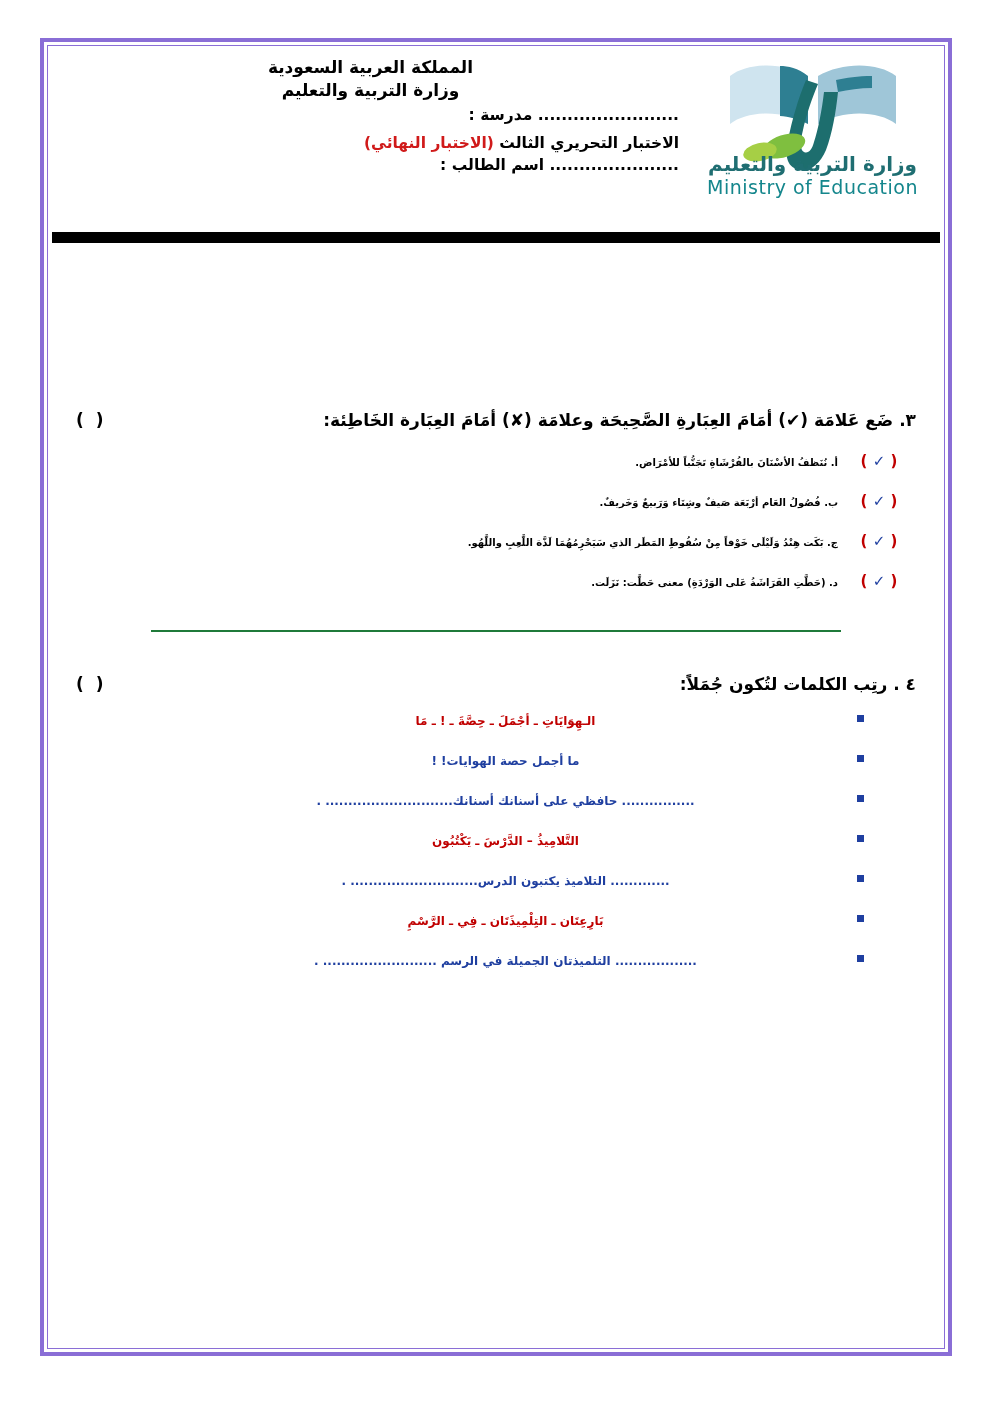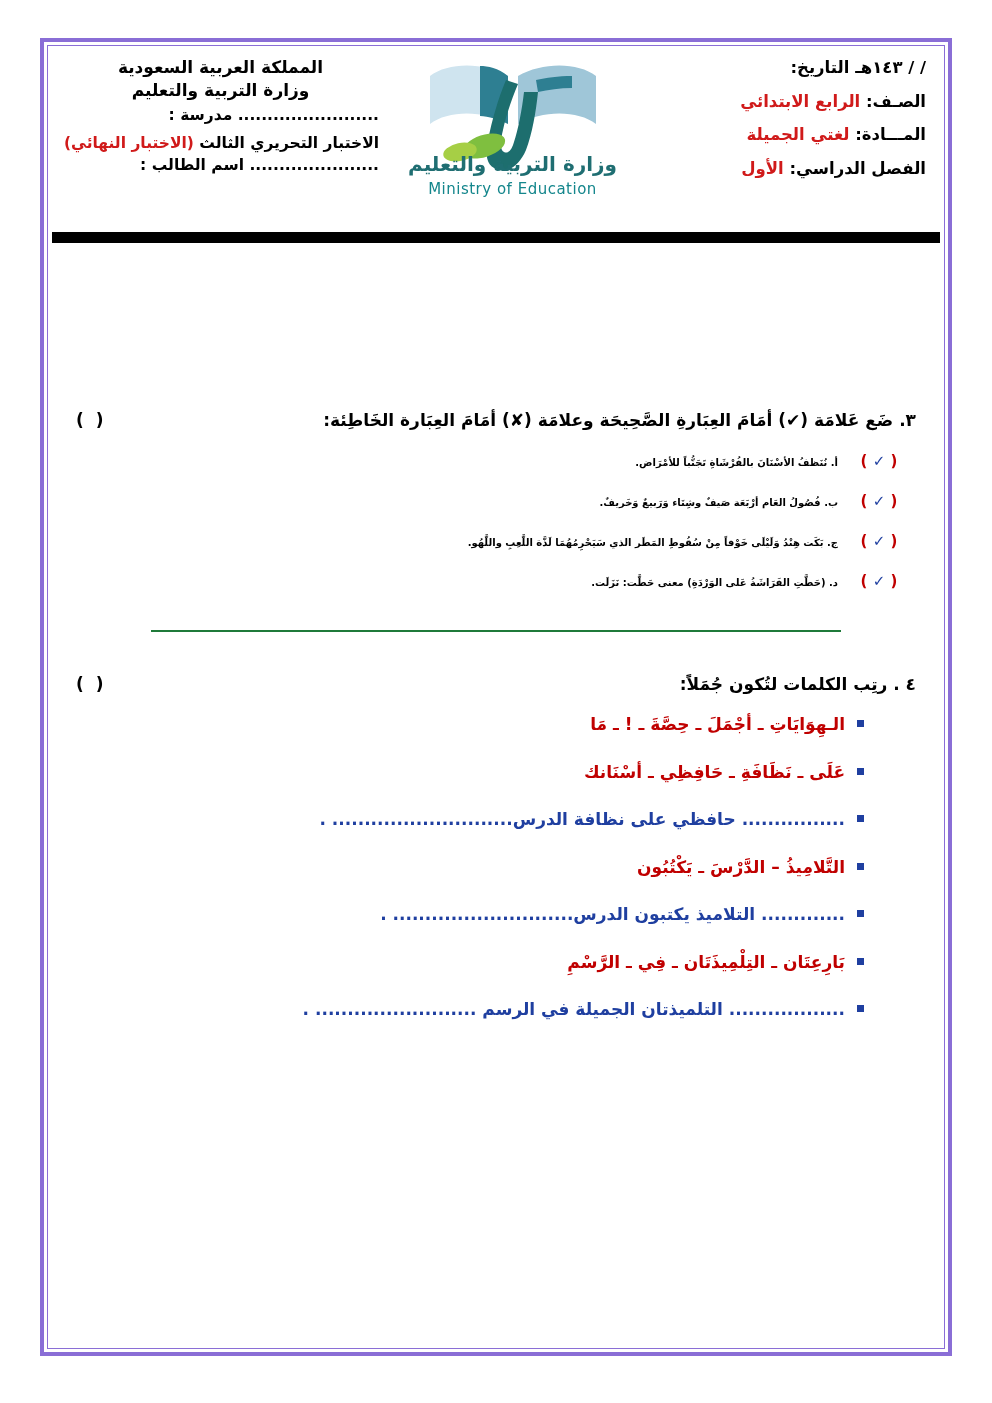--- a/index.html
+++ b/index.html
@@ -126,21 +126,21 @@
     font-size: 20px;
     font-weight: bold;
     color: #1f6e72;
     letter-spacing: 1px;
   }
   .logo-en {
     position: absolute;
     left: 0; right: 0;
     bottom: 6px;
     text-align: center;
-    font-size: 15px;
+    font-size: 19px;
     color: #14868c;
     letter-spacing: 0.5px;
     direction: ltr;
   }
 
   
   .black-bar {
     position: absolute;
     left: 52px;
     top: 232px;
@@ -236,58 +236,41 @@
     width: 7px;
     height: 7px;
     background: #1f3fa0;
     flex: 0 0 auto;
     margin-left: 12px;
     margin-right: 52px;
     position: relative;
     top: -3px;
   }
   .bullet-txt {
-    font-size: 17px;
+    font-size: 12px;
     font-weight: bold;
     line-height: 1.5;
     flex: 1;
+    text-align: center;
     padding-left: 90px;
   }
   .c-red { color: #c00000; }
   .c-blue { color: #1f3fa0; }
 </style>
 </head>
 <body>
 
 <div class="page">
 
   <div class="frame">
     <div class="frame-inner"></div>
   </div>
 
   <div class="header">
 
-    <div class="header-col hdr-right">
-      <div class="hdr-line">
-        <span>/     /     ١٤٣هـ</span>
-        <span>التاريخ:</span>
-      </div>
-      <div class="hdr-line">
-        <span>الصـف:</span>
-        <span class="val-red">الرابع الابتدائي</span>
-      </div>
-      <div class="hdr-line">
-        <span>المـــادة:</span>
-        <span class="val-red">لغتي الجميلة</span>
-      </div>
-      <div class="hdr-line">
-        <span>الفصل الدراسي:</span>
-        <span class="val-red">الأول</span>
-      </div>
-    </div>
 
     <div class="header-col hdr-logo">
       <div class="logo-wrap">
         <svg class="logo-svg" width="250" height="120" viewBox="0 0 250 120">
           <path d="M42 22 C60 8 96 8 120 22 L120 70 C96 56 60 56 42 70 Z" fill="#cfe4ef"></path>
           <path d="M208 22 C190 8 154 8 130 22 L130 70 C154 56 190 56 208 70 Z" fill="#9fc6d8"></path>
           <path d="M120 22 C110 14 100 12 92 12 L92 62 C100 62 112 66 120 70 Z" fill="#2e7f92"></path>
           <path d="M118 26 C110 45 104 66 100 86 C96 104 100 114 112 116 C122 118 132 110 138 96 C144 80 148 58 150 38 L136 38 C134 56 130 76 126 88 C124 96 120 100 116 98 C112 96 112 88 115 76 C118 62 124 44 130 30 Z" fill="#1d6e6e"></path>
           <path d="M150 38 C160 36 172 34 184 34 L184 22 C170 22 158 24 148 26 Z" fill="#2e7f92"></path>
           <ellipse cx="96" cy="92" rx="22" ry="11" fill="#7fbf3f" transform="rotate(-18 96 92)"></ellipse>
@@ -372,25 +355,25 @@
         <div class="mark-box">(          )</div>
       </div>
 
       <ul class="bullet-list">
         <li class="bullet-item">
           <span class="bullet-sq"></span>
           <span class="bullet-txt c-red">الـهِوَايَاتِ ـ أجْمَلَ ـ حِصَّةَ ـ ! ـ مَا</span>
         </li>
         <li class="bullet-item">
           <span class="bullet-sq"></span>
-          <span class="bullet-txt c-red">عَلَى ـ نَظَافَةِ ـ حَافِظِي ـ أسْنَانك</span>
-        </li>
-        <li class="bullet-item">
-          <span class="bullet-sq"></span>
-          <span class="bullet-txt c-blue">................ حافظي على نظافة الدرس............................ .</span>
+          <span class="bullet-txt c-blue">ما أجمل حصة الهوايات! !</span>
+        </li>
+        <li class="bullet-item">
+          <span class="bullet-sq"></span>
+          <span class="bullet-txt c-blue">................ حافظي على أسنانك أسنانك............................ .</span>
         </li>
         <li class="bullet-item">
           <span class="bullet-sq"></span>
           <span class="bullet-txt c-red">التَّلامِيذُ – الدَّرْسَ ـ يَكْتُبُون</span>
         </li>
         <li class="bullet-item">
           <span class="bullet-sq"></span>
           <span class="bullet-txt c-blue">............. التلاميذ يكتبون الدرس............................ .</span>
         </li>
         <li class="bullet-item">

